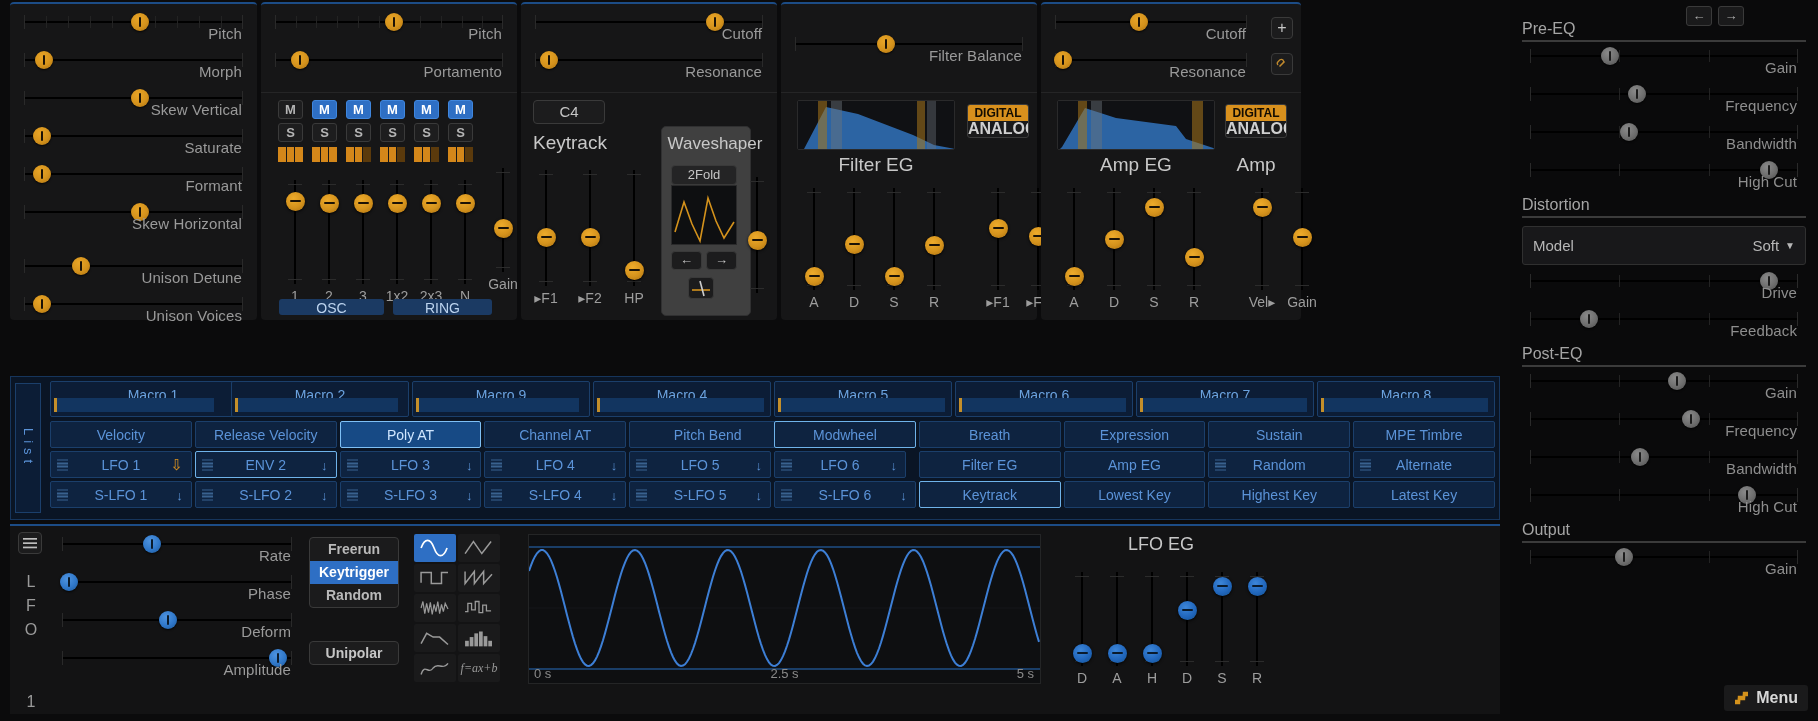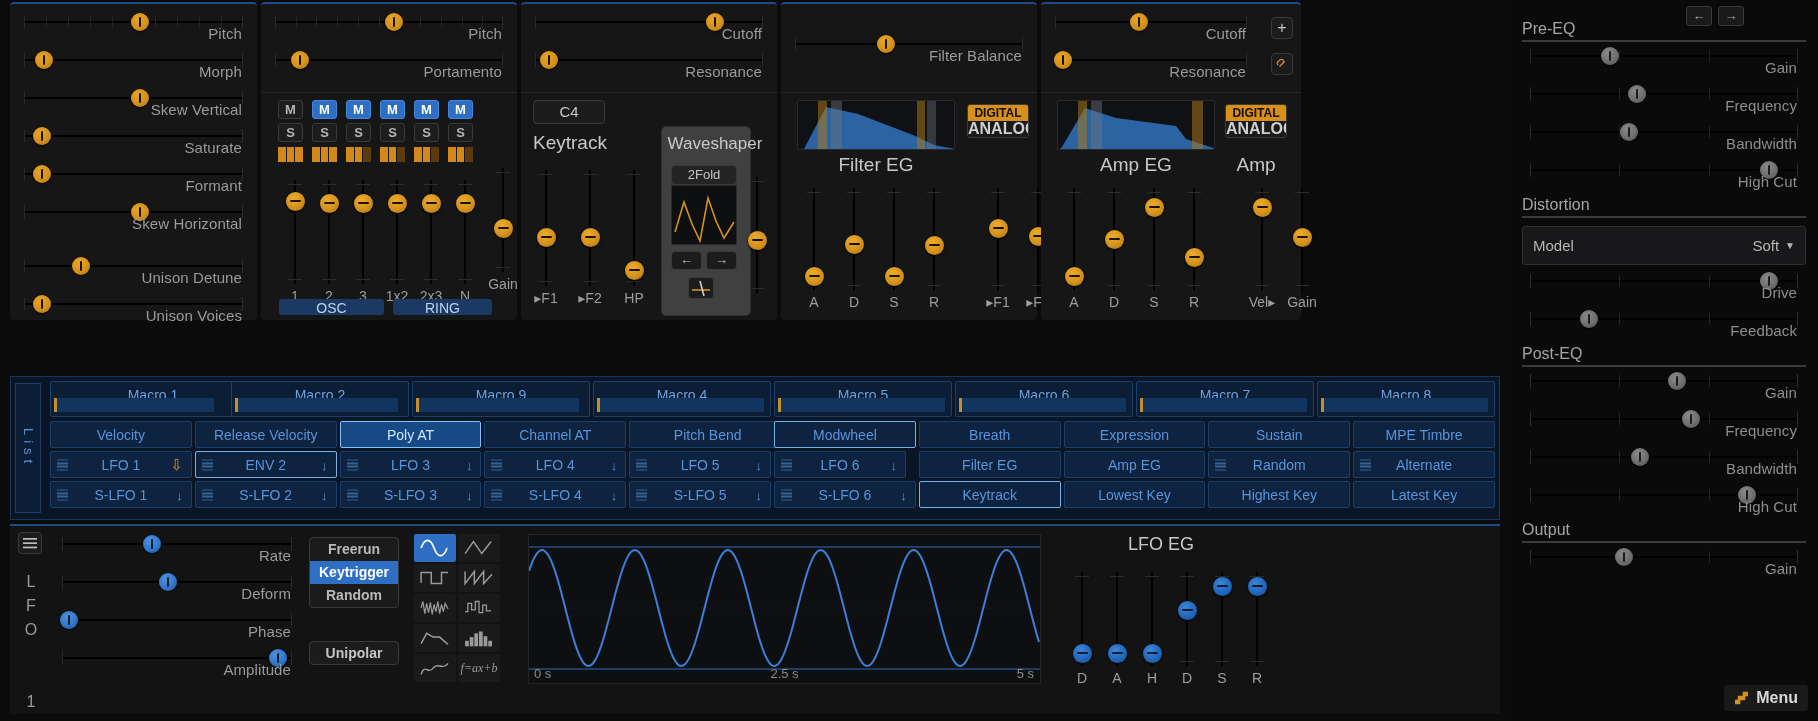--- a/index.html
+++ b/index.html
@@ -856,29 +856,29 @@
           <div class="track"></div>
     <div class="tickL"></div>
     <div class="tickR"></div>
     <div class="knob" style="left:97.7px"></div>
     <div class="lbl">Rate</div>
         </div>
         <div class="hsl blue" style="width: 246px;">
           <div class="track"></div>
     <div class="tickL"></div>
     <div class="tickR"></div>
+    <div class="knob" style="left:14.899999999999999px"></div>
+    <div class="lbl">Phase</div>
+        </div>
+        <div class="hsl blue" style="width: 246px;">
+          <div class="track"></div>
+    <div class="tickL"></div>
+    <div class="tickR"></div>
     <div class="knob" style="left:113.80000000000001px"></div>
     <div class="lbl">Deform</div>
-        </div>
-        <div class="hsl blue" style="width: 246px;">
-          <div class="track"></div>
-    <div class="tickL"></div>
-    <div class="tickR"></div>
-    <div class="knob" style="left:14.899999999999999px"></div>
-    <div class="lbl">Phase</div>
         </div>
         <div class="hsl blue" style="width: 246px;">
           <div class="track"></div>
     <div class="tickL"></div>
     <div class="tickR"></div>
     <div class="knob" style="left:224.2px"></div>
     <div class="lbl">Amplitude</div>
         </div>
       </div>
 

